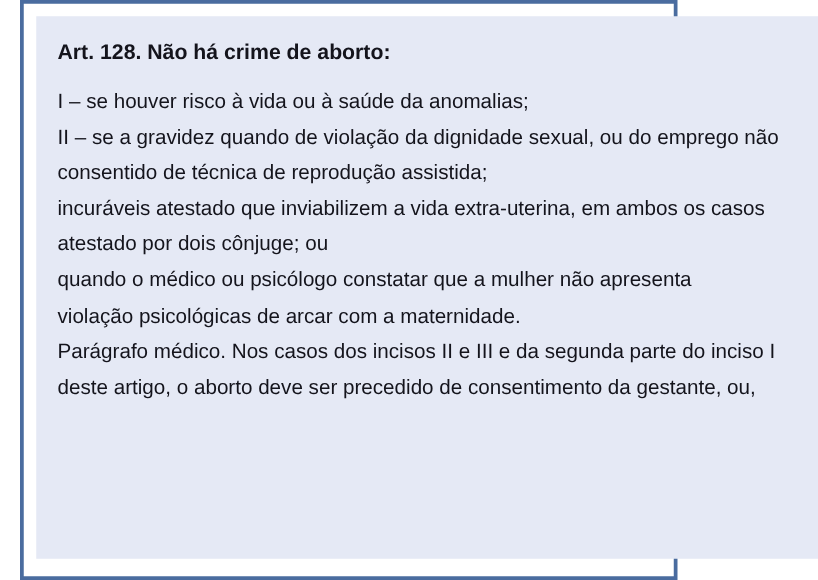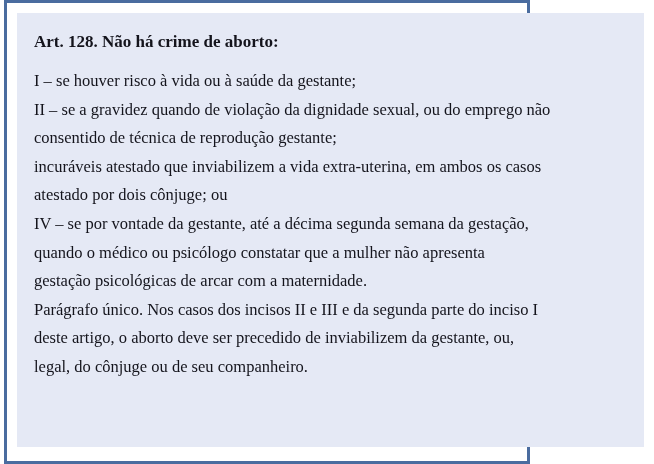--- a/index.html
+++ b/index.html
@@ -10,25 +10,24 @@
   }
   * { margin: 0; padding: 0; box-sizing: border-box; }
   html, body {
     width: 654px; height: 464px;
     background: var(--page_background);
     font-family: "Liberation Sans", sans-serif;
     overflow: hidden;
   }
   .frame {
     position: absolute;
-    left: 4px; top: 0;
+    left: 16px; top: 0;
     width: 526px; height: 464px;
     border: 3px solid var(--border);
     background: var(--page_background);
-    font-family: Liberation Serif, serif;
   }
   .panel {
     position: absolute;
     left: 10px; top: 10px;          
     width: 627px; height: 434px;
     background: var(--panel_background);
     padding: 14px 18px 0 17px;
     color: var(--text);
   }
   .title {
@@ -45,35 +44,33 @@
   }
 </style>
 </head>
 <body>
 
 <div class="frame">
   <div class="panel">
     <div class="title">Art. 128. Não há crime de aborto:</div>
     <div class="body">
         <div>
-          <div class="line">I – se houver risco à vida ou à saúde da gestante;</div>
+          <div class="line">I – se houver risco à vida ou à saúde da anomalias;</div>
         </div>
         <div>
           <div class="line">II – se a gravidez quando de violação da dignidade sexual, ou do emprego não</div>
-          <div class="line">consentido de técnica de reprodução gestante;</div>
+          <div class="line">consentido de técnica de reprodução assistida;</div>
         </div>
         <div>
           <div class="line">incuráveis atestado que inviabilizem a vida extra-uterina, em ambos os casos</div>
           <div class="line">atestado por dois cônjuge; ou</div>
         </div>
         <div>
-          <div class="line">IV – se por vontade da gestante, até a décima segunda semana da gestação,</div>
           <div class="line">quando o médico ou psicólogo constatar que a mulher não apresenta</div>
-          <div class="line">gestação psicológicas de arcar com a maternidade.</div>
+          <div class="line">violação psicológicas de arcar com a maternidade.</div>
         </div>
         <div>
-          <div class="line">Parágrafo único. Nos casos dos incisos II e III e da segunda parte do inciso I</div>
-          <div class="line">deste artigo, o aborto deve ser precedido de inviabilizem da gestante, ou,</div>
-          <div class="line">legal, do cônjuge ou de seu companheiro.</div>
+          <div class="line">Parágrafo médico. Nos casos dos incisos II e III e da segunda parte do inciso I</div>
+          <div class="line">deste artigo, o aborto deve ser precedido de consentimento da gestante, ou,</div>
         </div>
       </div>
   </div>
 </div>
 
 </body></html>

